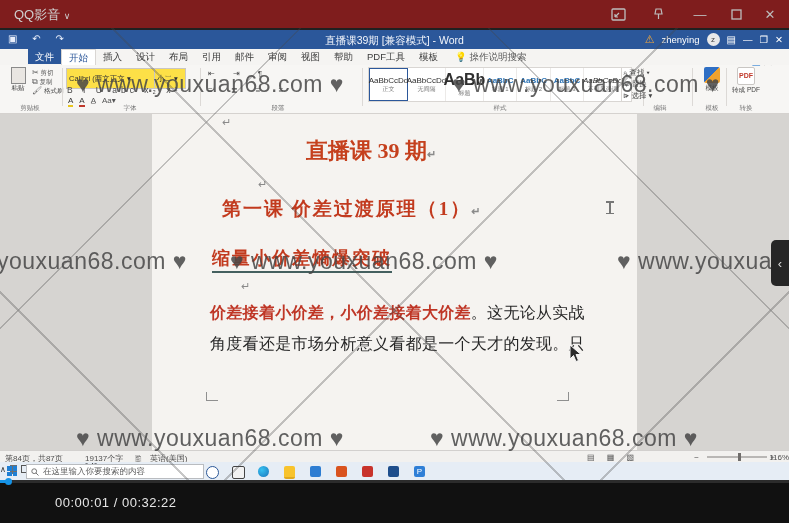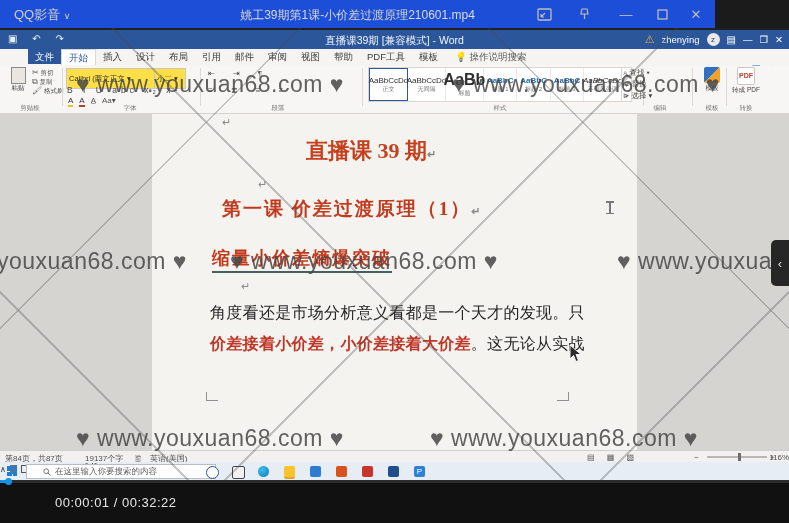--- a/index.html
+++ b/index.html
@@ -1,20 +1,20 @@
 <!DOCTYPE html>
 <html><head>
 <meta charset="utf-8">
 <style>
   html,body{margin:0;padding:0;background:#000;}
   #screen{position:relative;width:789px;height:523px;overflow:hidden;
           font-family:"Liberation Sans",sans-serif;background:#1b1b1b;}
   .abs{position:absolute;}
   
-  .qq-top{left:0;top:0;width:715px;height:28px;background:#1d4ed8;color:#c9c9c9;z-index:60;}
+  .qq-top{left:0;top:0;width:789px;height:28px;background:#7f1d1d;color:#c9c9c9;z-index:60;}
   .qq-top .appname{left:14px;top:6px;font-size:13px;color:#cfcfcf;}
   .qq-top .title{left:0;top:7px;width:100%;text-align:center;font-size:12px;color:#d8d8d8;}
   .qq-btn{width:26px;height:26px;top:1px;display:flex;align-items:center;justify-content:center;color:#bdbdbd;font-size:13px;}
   
   .video{left:0;top:28px;width:789px;height:452px;background:#202020;z-index:1;}
   .diag{left:0;top:28px;width:789px;height:452px;z-index:40;pointer-events:none;opacity:.55;
     background:
      repeating-linear-gradient(45deg, rgba(70,70,70,0) 0 132px, rgba(70,70,70,.55) 132px 134px, rgba(70,70,70,0) 134px 266px),
      repeating-linear-gradient(-45deg, rgba(70,70,70,0) 0 132px, rgba(70,70,70,.55) 132px 134px, rgba(70,70,70,0) 134px 266px);}
   
@@ -74,42 +74,41 @@
   
   .wstatus{left:0;top:450px;width:789px;height:12px;background:#f2f1ef;border-top:1px solid #d2d0ce;
            font-size:8px;color:#4e4e4e;z-index:30;}
   .zoomtrack{position:absolute;right:22px;top:5px;width:60px;height:2px;background:#b9b7b5;}
   .zoomthumb{position:absolute;right:48px;top:2px;width:3px;height:8px;background:#6f6d6b;}
   
   .tbar{left:0;top:462px;width:789px;height:18px;background:#e6edf5;border-bottom:2px solid #0a0a0a;z-index:30;}
   .winlogo{left:7px;top:4px;width:10px;height:10px;display:grid;grid-template-columns:4.5px 4.5px;gap:1px;}
   .winlogo i{background:#1f7fd4;display:block;height:4.5px;}
   .sbox{left:26px;top:2px;width:172px;height:13px;background:#fff;border:1px solid #b9bcc0;
-        font-size:8.5px;color:#5c5c5c;display:flex;align-items:center;gap:4px;padding-left:16px;}
+        font-size:8.5px;color:#5c5c5c;display:flex;align-items:center;gap:4px;padding-left:4px;}
   .ticon{top:4px;width:11px;height:11px;border-radius:2px;}
   .tray{right:2px;top:2px;height:14px;display:flex;align-items:center;gap:4px;font-size:8px;color:#2f2f2f;z-index:31;}
   .clock{font-size:6.5px;line-height:7px;text-align:center;}
   
   .qq-bottom{left:0;top:480px;width:789px;height:43px;background:#111;z-index:60;}
   .ptrack{position:absolute;left:0;top:0;width:789px;height:3px;background:#2c2c2c;}
   .pfill{position:absolute;left:0;top:0;width:7px;height:3px;background:#1693e6;}
   .pknob{position:absolute;left:5px;top:-2px;width:7px;height:7px;border-radius:50%;background:#1693e6;}
   .ptime{position:absolute;left:55px;top:15px;font-size:13px;color:#e6e6e6;letter-spacing:.5px;}
 </style>
 </head>
 <body>
 
 <div id="screen">
 
   <div class="abs qq-top">
     <span class="abs appname">
       <span>QQ影音</span>
       <span style="font-size:9px;">∨</span>
     </span>
-    <div class="abs title">姚工39期第1课-小价差过渡原理210601.mp4</div>
     <div class="abs qq-btn" style="right:158px;">
       <svg width="15" height="13" viewBox="0 0 15 13">
         <rect x="1" y="1" width="13" height="11" rx="1" fill="none" stroke="#bdbdbd" stroke-width="1.3"></rect>
         <path d="M8 5 L4 9 M4 9 h3 M4 9 v-3" stroke="#bdbdbd" stroke-width="1.2" fill="none"></path>
       </svg>
     </div>
     <div class="abs qq-btn" style="right:118px;">
       <svg width="13" height="14" viewBox="0 0 13 14">
         <path d="M4 2 h5 l1 5 h-7 z" fill="none" stroke="#bdbdbd" stroke-width="1.2"></path>
         <path d="M6.5 7 v5" stroke="#bdbdbd" stroke-width="1.2"></path>
@@ -255,22 +254,22 @@
   <div class="abs page"></div>
 
   <span class="abs pmark" style="left:222px;top:116px;z-index:6;">↵</span>
   <div class="abs doc-title"><span>直播课 39 期</span><span class="pmark">↵</span></div>
   <span class="abs pmark" style="left:258px;top:178px;z-index:6;">↵</span>
   <div class="abs doc-lesson"><span>第一课 价差过渡原理（1）</span><span class="pmark">↵</span></div>
   <div class="abs doc-sub"><span>缩量小价差熵爆突破</span></div>
   <span class="abs pmark" style="left:241px;top:280px;z-index:6;">↵</span>
 
   <div class="abs body-text">
+    <div style="white-space:nowrap;"><span class="red">价差接着小价差，小价差接着大价差</span><span>。这无论从实战</span></div>
     <div style="white-space:nowrap;"><span>角度看还是市场分析意义看都是一个天才的发现。只</span></div>
-    <div style="white-space:nowrap;"><span class="red">价差接着小价差，小价差接着大价差</span><span>。这无论从实战</span></div>
   </div>
 
   <div class="abs corner-l"></div>
   <div class="abs corner-r"></div>
 
   <span class="abs wm" style="left:76px;top:71px;">♥ www.youxuan68.com ♥</span>
   <span class="abs wm" style="left:452px;top:71px;">♥ www.youxuan68.com ♥</span>
   <span class="abs wm" style="left:-3px;top:248px;">youxuan68.com ♥</span>
   <span class="abs wm" style="left:230px;top:248px;">♥ www.youxuan68.com ♥</span>
   <span class="abs wm" style="left:617px;top:248px;">♥ www.youxuan</span>

